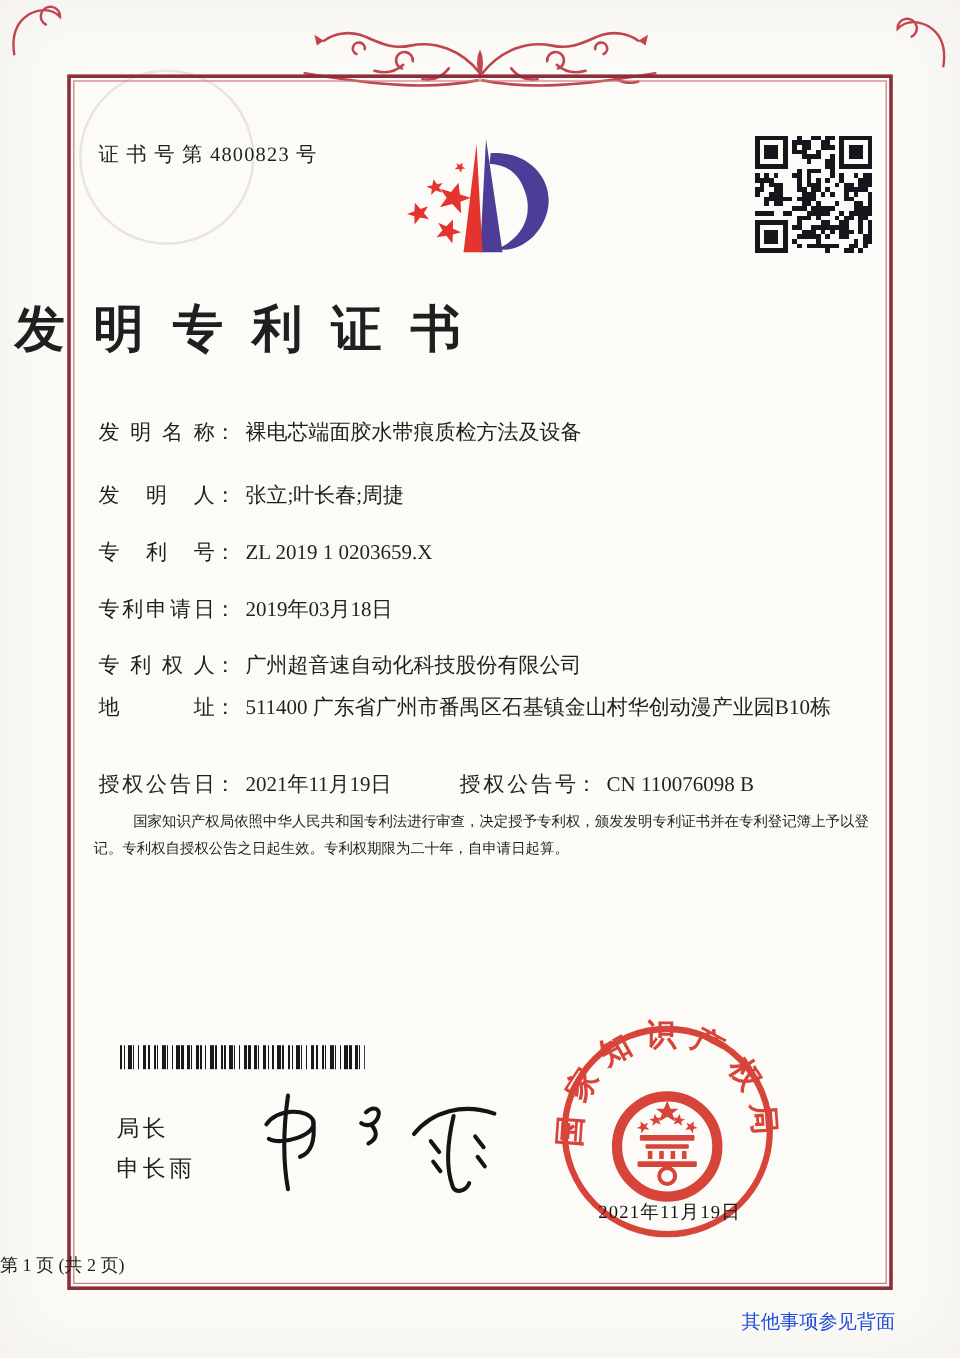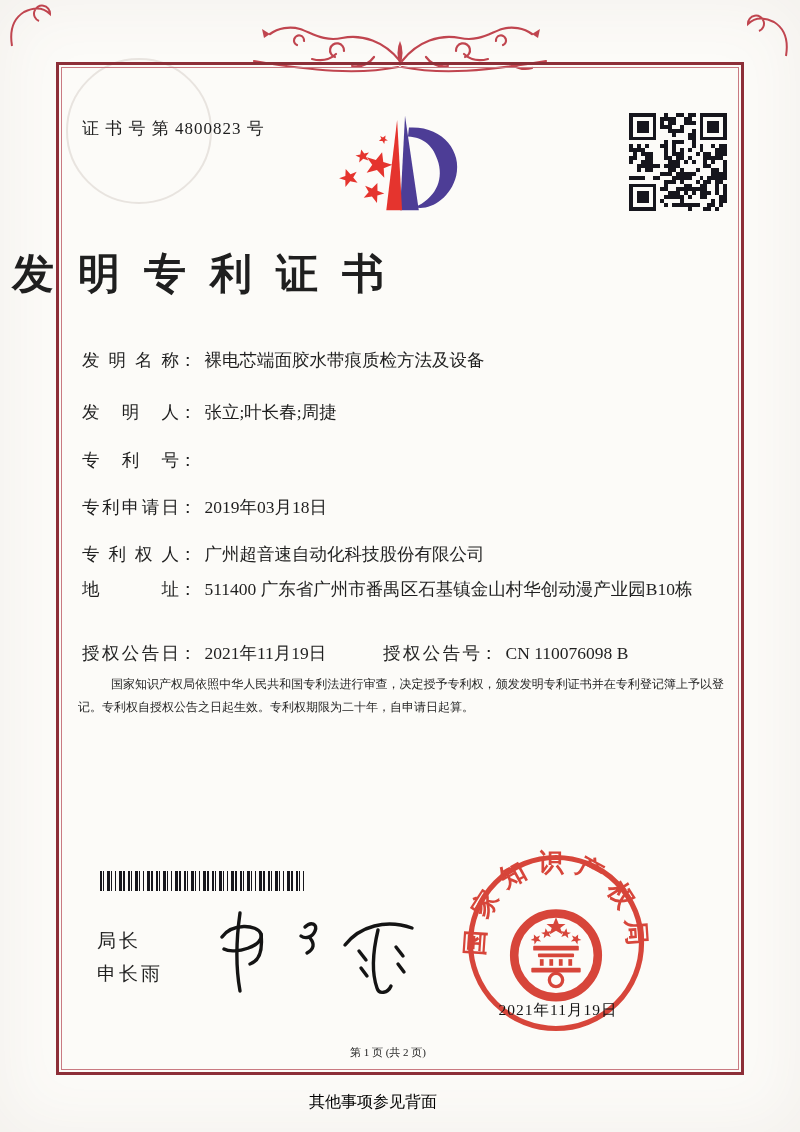--- a/index.html
+++ b/index.html
@@ -51,22 +51,22 @@
       #17171c 7px 10px,#fcfbf8 10px 11px,#17171c 11px 12px,#fcfbf8 12px 15px,
       #17171c 15px 16px,#fcfbf8 16px 19px,#17171c 19px 22px,#fcfbf8 22px 23px,
       #17171c 23px 25px,#fcfbf8 25px 28px)}
   .signer-title{position:absolute;left:97px;top:928px;font-size:19px;letter-spacing:3px}
   .signer-name{position:absolute;left:97px;top:961px;font-size:19px;letter-spacing:3px}
   .signature{position:absolute;left:210px;top:903px;width:225px;height:95px;color:#141414}
   .seal{position:absolute;left:461px;top:848px;width:190px;height:190px;color:var(--seal-red);
     mix-blend-mode:multiply;opacity:.93}
   .seal-date{position:absolute;left:480px;top:1000px;width:156px;text-align:center;
     font-size:15.5px;letter-spacing:1px;color:#151515;z-index:4}
-  .page-number{position:absolute;left:0;width:776px;top:1045px;text-align:center;font-size:11px}
-  .back-note{position:absolute;left:0;width:746px;top:1092px;text-align:center;font-size:16px;color:#000000}
+  .page-number{position:absolute;left:0;width:776px;top:1045px;text-align:left;font-size:15px}
+  .back-note{position:absolute;left:0;width:746px;top:1092px;text-align:right;font-size:16px;color:#1d4ed8}
   svg{display:block;width:100%;height:100%}
 </style>
 </head>
 <body>
 
 <div class="page">
 
   <div class="ghost-stamp"></div>
 
   <div class="ornament-top">
@@ -374,20 +374,21 @@
     <span class="fvalue">裸电芯端面胶水带痕质检方法及设备</span>
   </div>
   <div class="frow r2">
     <span class="flabel">发明人</span>
       <span class="fcolon">：</span>
     <span class="fvalue">张立;叶长春;周捷</span>
   </div>
   <div class="frow r3">
     <span class="flabel">专利号</span>
       <span class="fcolon">：</span>
+    <span class="fvalue">ZL 2019 1 0203659.X</span>
   </div>
   <div class="frow r4">
     <span class="flabel">专利申请日</span>
       <span class="fcolon">：</span>
     <span class="fvalue">2019年03月18日</span>
   </div>
   <div class="frow r5">
     <span class="flabel">专利权人</span>
       <span class="fcolon">：</span>
     <span class="fvalue">广州超音速自动化科技股份有限公司</span>

